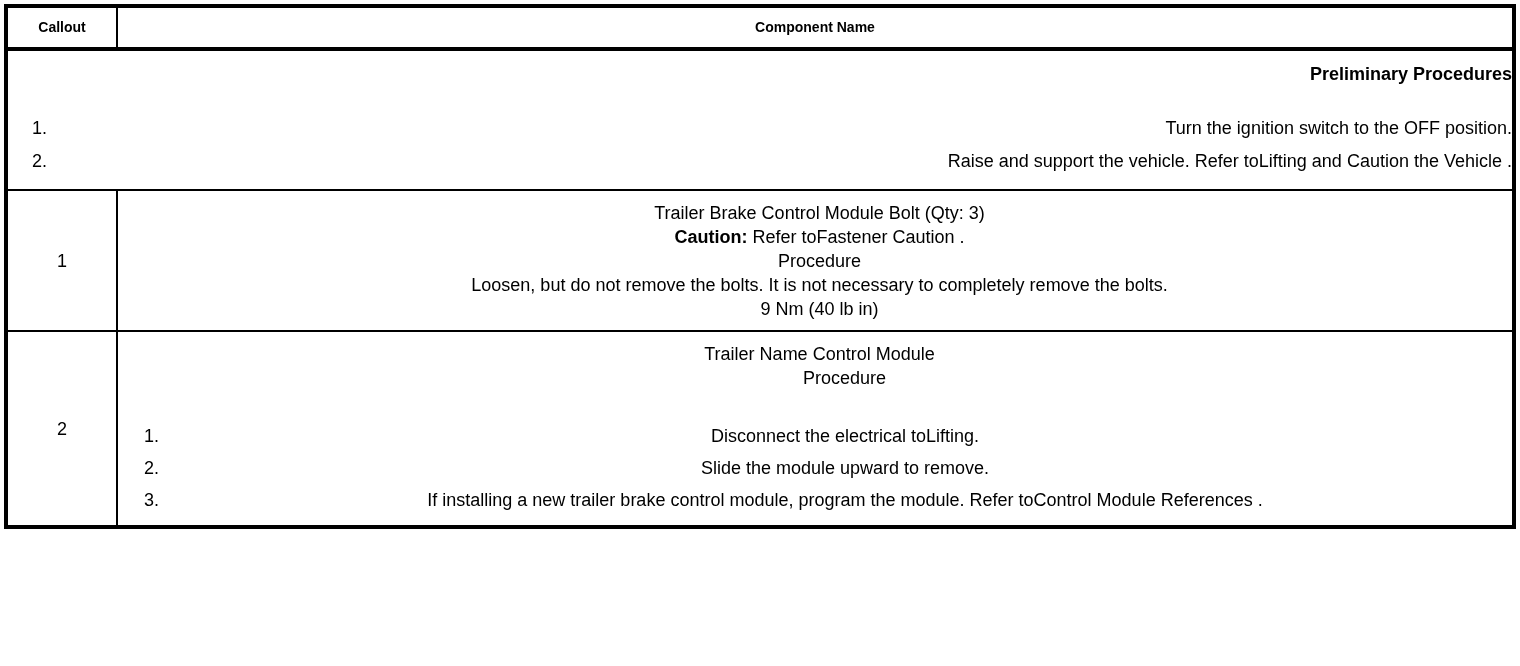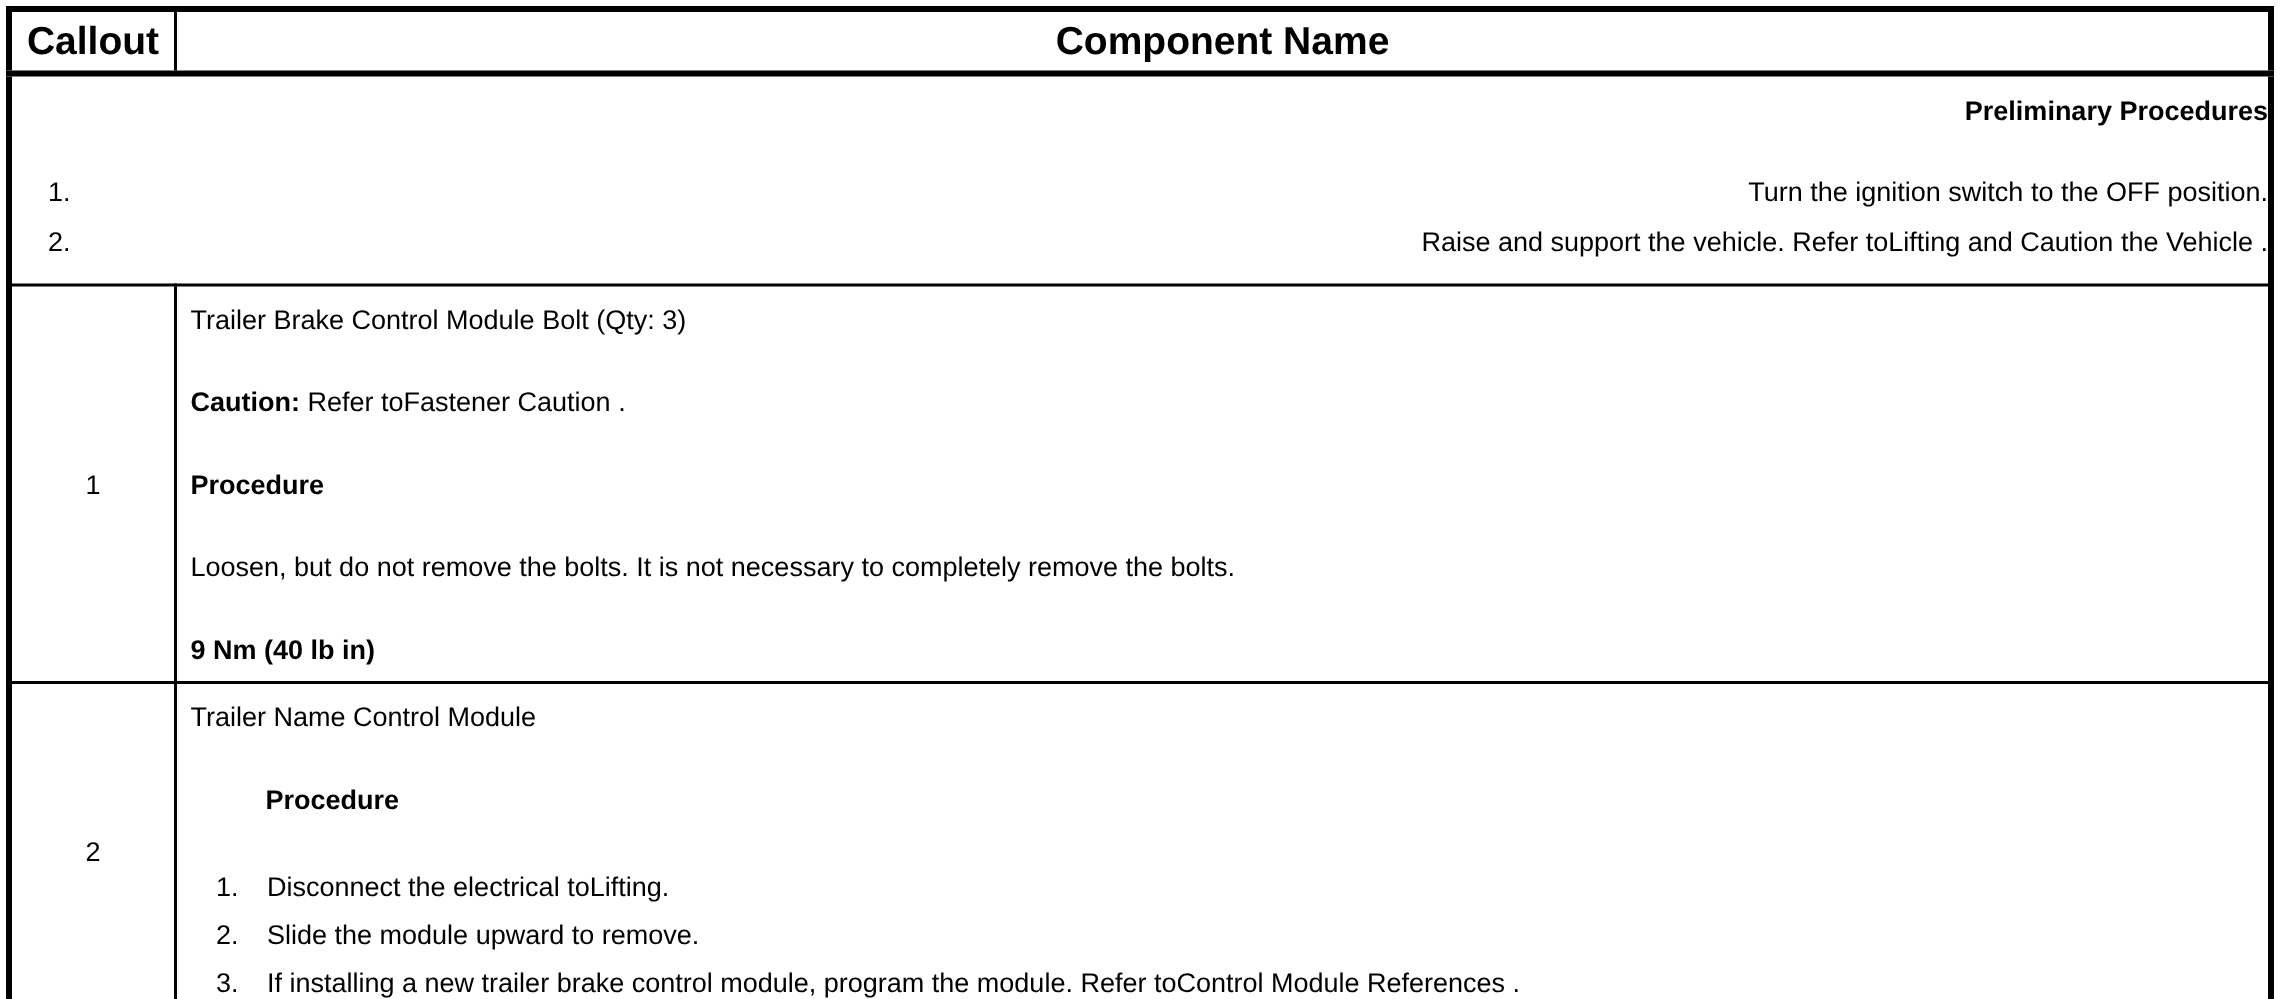--- a/index.html
+++ b/index.html
@@ -34,21 +34,21 @@
     border: 0;
     vertical-align: top;
     padding: 0;
     background: #ffffff;
   }
 
   
   .hdr-row th {
     border-bottom: 4px solid #000000;
     font-weight: bold;
-    font-size: 26px;
+    font-size: 14px;
     line-height: 20px;
     padding: 9px 0 10px 0;
   }
   .hdr-callout {
     border-right: 2px solid #000000;
   }
 
   
   .prelim-cell {
     padding: 12px 0 11px 0;
@@ -75,42 +75,43 @@
   }
   ol.prelim-list > li .marker {
     position: absolute;
     left: 24px;
     top: 0;
   }
 
   
   .body-row > td {
     border-bottom: 2px solid #000000;
+    text-align: center;
   }
   .body-row:last-child > td {
     border-bottom: 0;
   }
   .cell-callout {
     border-right: 2px solid #000000;
     text-align: center;
     vertical-align: middle;
     font-size: 18px;
     line-height: 20px;
   }
   .cell-body {
     padding: 10px 0 9px 0;
   }
   .blk {
     font-size: 18px;
     line-height: 24px;
     margin: 0 0 0 9px;
     white-space: nowrap;
   }
-  .blk + .blk { margin-top: 31px; }
-  .blk.bold { font-weight: bold; }
+  .blk + .blk { }
+  .blk.bold { font-weight: normal; }
   .blk .lead { font-weight: bold; }
 
   .blk.indent { margin-left: 59px; }
 
   ol.sub-list {
     margin: 30px 0 0 0;
     padding: 0;
     list-style: none;
     font-size: 18px;
     line-height: 32px;

